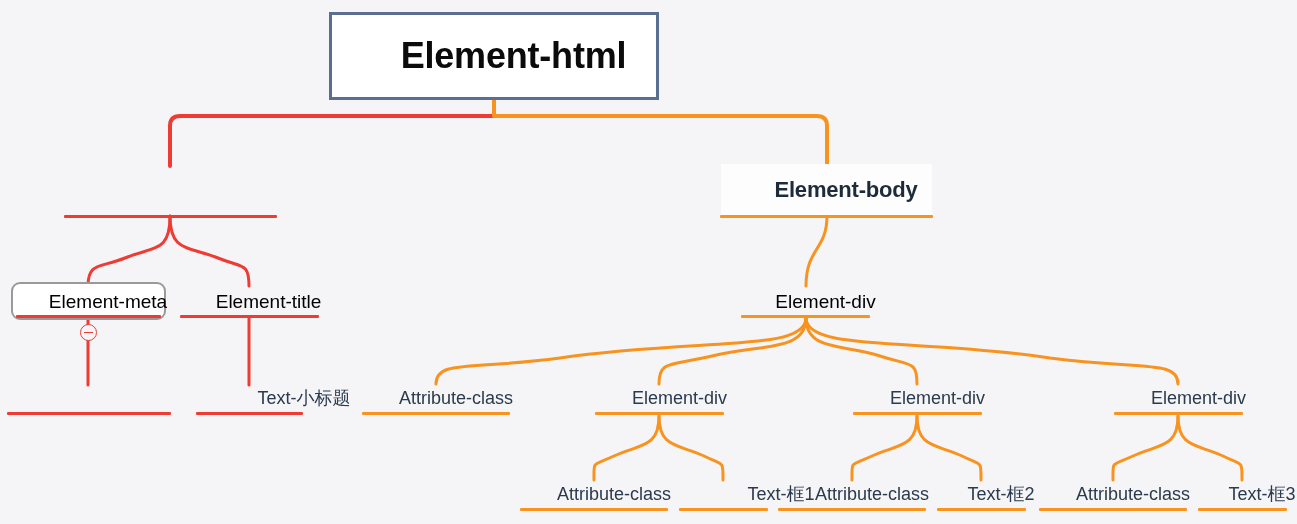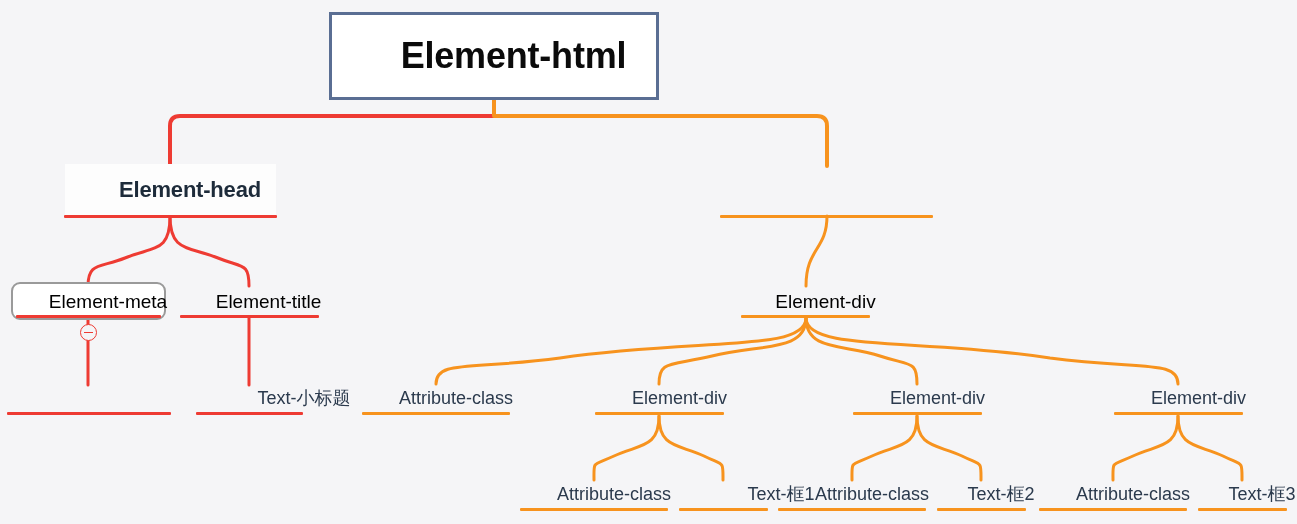--- a/index.html
+++ b/index.html
@@ -121,25 +121,25 @@
 
       <path d="M1178,416 C1178,448 1159,444 1133,456 C1111,466 1113,460 1113,480" stroke="#f7931e" stroke-width="3"></path>
       <path d="M1178,416 C1178,448 1197,444 1223,456 C1243,466 1242,460 1242,480" stroke="#f7931e" stroke-width="3"></path>
     </g>
   </svg>
 
   <div class="node n-root" style="left:329px;top:12px;width:330px;height:88px;">
     <span class="lbl">Element-html</span>
   </div>
 
-  <div class="node n-box" style="left:65px;top:164px;width:211px;height:52px;">
-    <span class="lbl">Element-head</span>
-  </div>
   <div class="uline red" style="left:64px;top:215px;width:213px;"></div>
 
+  <div class="node n-box" style="left:721px;top:164px;width:211px;height:52px;">
+    <span class="lbl">Element-body</span>
+  </div>
   <div class="uline orange" style="left:720px;top:215px;width:213px;"></div>
 
   <div class="node n-plain n-sel" style="left:11px;top:282px;width:155px;height:38px;">
     <span class="lbl">Element-meta</span>
   </div>
   <div class="uline red" style="left:16px;top:315px;width:145px;"></div>
   <div class="toggle" style="left:80px;top:324px;"></div>
 
   <div class="node n-plain" style="left:180px;top:285px;width:138px;height:32px;">
     <span class="lbl">Element-title</span>

